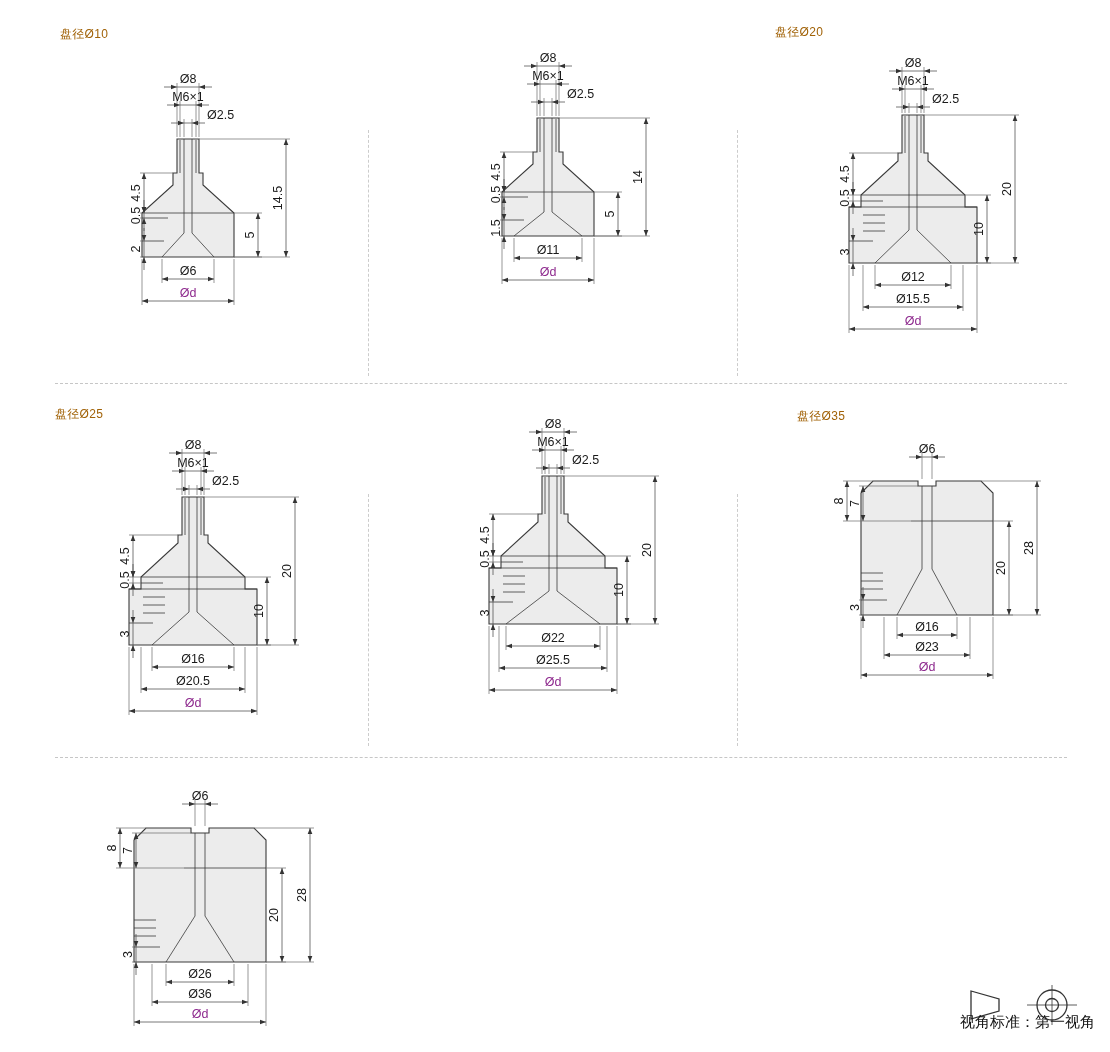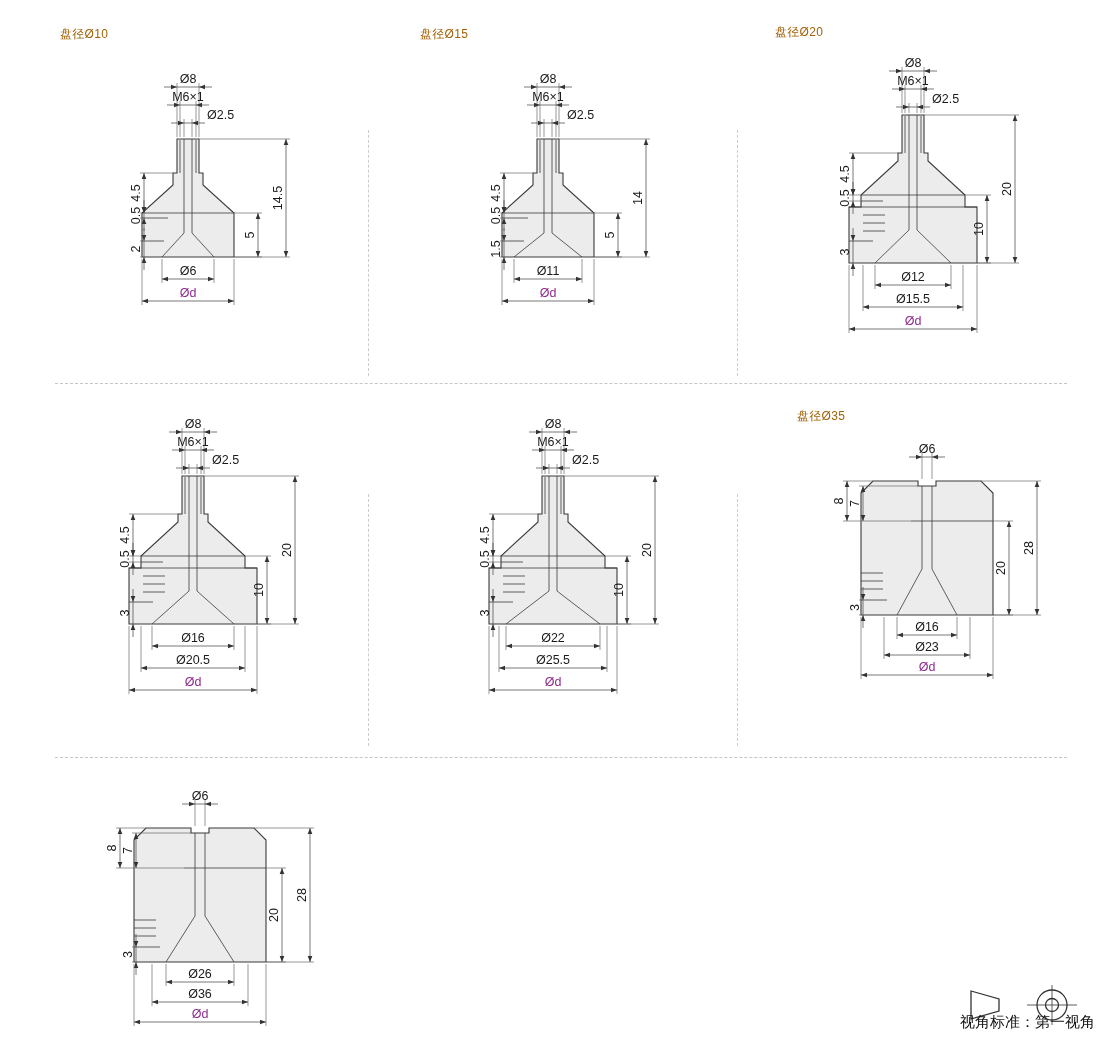--- a/index.html
+++ b/index.html
@@ -103,21 +103,20 @@
             <line x1="82" y1="212" x2="82" y2="258" class="xl"></line>
             <line x1="174" y1="212" x2="174" y2="258" class="xl"></line>
             <line x1="82" y1="254" x2="174" y2="254" class="dl"></line>
             <path class="ah" d="M82 254 L88 251.7 L88 256.3 Z"></path>
             <path class="ah" d="M174 254 L168 251.7 L168 256.3 Z"></path>
             <text x="128" y="250" text-anchor="middle" class="od">Ød</text>
           </g>
         </svg></div>
   </div>
   <div class="slot" id="slot1" style="left:420px;top:26px">
-    <div class="dtitle">盘径Ø15</div>
     <div class="dwrap"><svg width="270" height="262" viewBox="0 0 270 262">
           <g>
             <path class="pt" d="M117 92 L139 92 L139 126 L143 126 L143 138 L174 166 L174 210 L82 210 L82 166 L113 138 L113 126 L117 126 Z"></path>
             <line x1="120" y1="93" x2="120" y2="126" class="il"></line>
             <line x1="136" y1="93" x2="136" y2="126" class="il"></line>
             <line x1="124" y1="92" x2="124" y2="186" class="il"></line>
             <line x1="132" y1="92" x2="132" y2="186" class="il"></line>
             <line x1="124" y1="186" x2="94" y2="210" class="il"></line>
             <line x1="132" y1="186" x2="162" y2="210" class="il"></line>
             <line x1="82" y1="166" x2="174" y2="166" class="il"></line>
@@ -265,20 +264,21 @@
             <line x1="74" y1="220" x2="74" y2="288" class="xl"></line>
             <line x1="202" y1="220" x2="202" y2="288" class="xl"></line>
             <line x1="74" y1="284" x2="202" y2="284" class="dl"></line>
             <path class="ah" d="M74 284 L80 281.7 L80 286.3 Z"></path>
             <path class="ah" d="M202 284 L196 281.7 L196 286.3 Z"></path>
             <text x="138" y="280" text-anchor="middle" class="od">Ød</text>
           </g>
         </svg></div>
   </div>
   <div class="slot" id="slot3" style="left:55px;top:406px">
+    <div class="dtitle">盘径Ø25</div>
     <div class="dwrap"><svg width="290" height="302" viewBox="0 0 290 302">
           <g>
             <path class="pt" d="M127 70 L149 70 L149 108 L153 108 L153 116 L190 150 L190 162 L202 162 L202 218 L74 218 L74 162 L86 162 L86 150 L123 116 L123 108 L127 108 Z"></path>
             <line x1="130" y1="71" x2="130" y2="108" class="il"></line>
             <line x1="146" y1="71" x2="146" y2="108" class="il"></line>
             <line x1="134" y1="70" x2="134" y2="185" class="il"></line>
             <line x1="142" y1="70" x2="142" y2="185" class="il"></line>
             <line x1="134" y1="185" x2="97" y2="218" class="il"></line>
             <line x1="142" y1="185" x2="179" y2="218" class="il"></line>
             <line x1="86" y1="150" x2="190" y2="150" class="il"></line>

